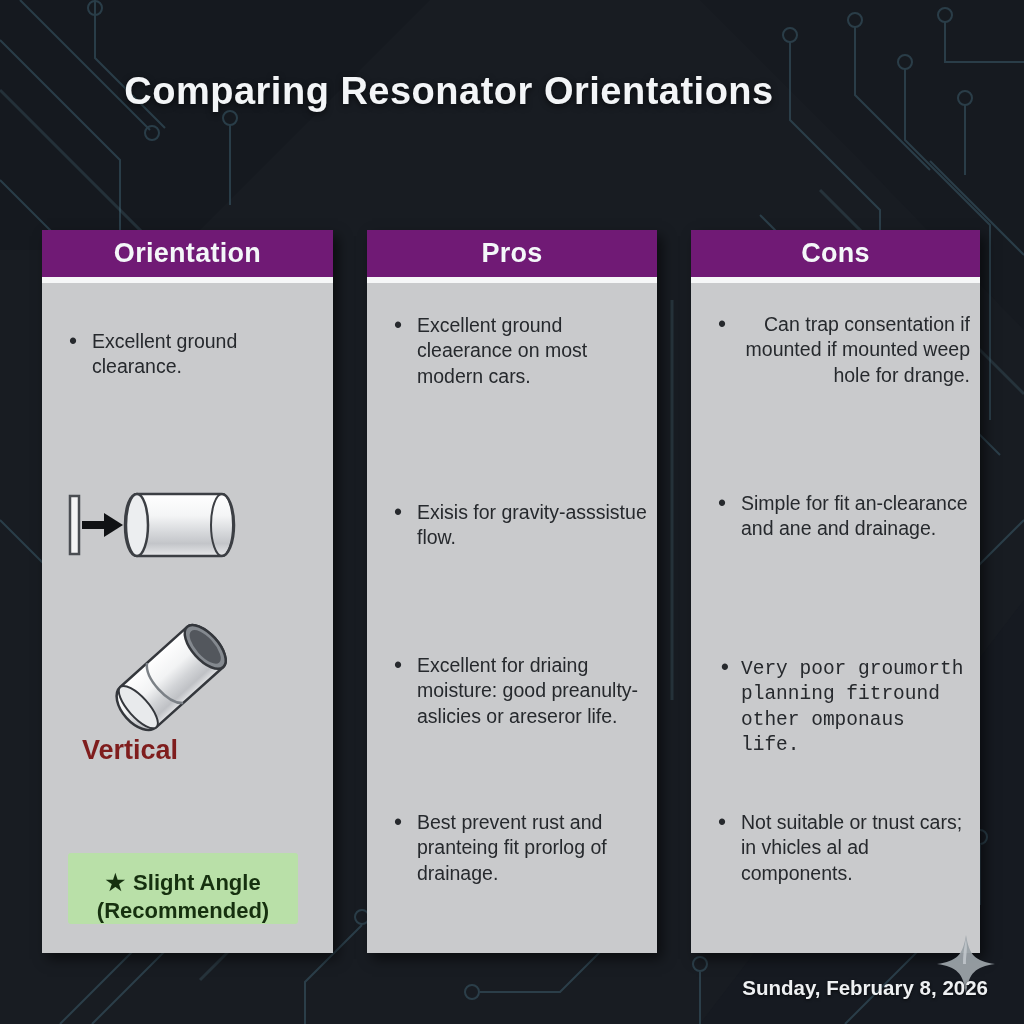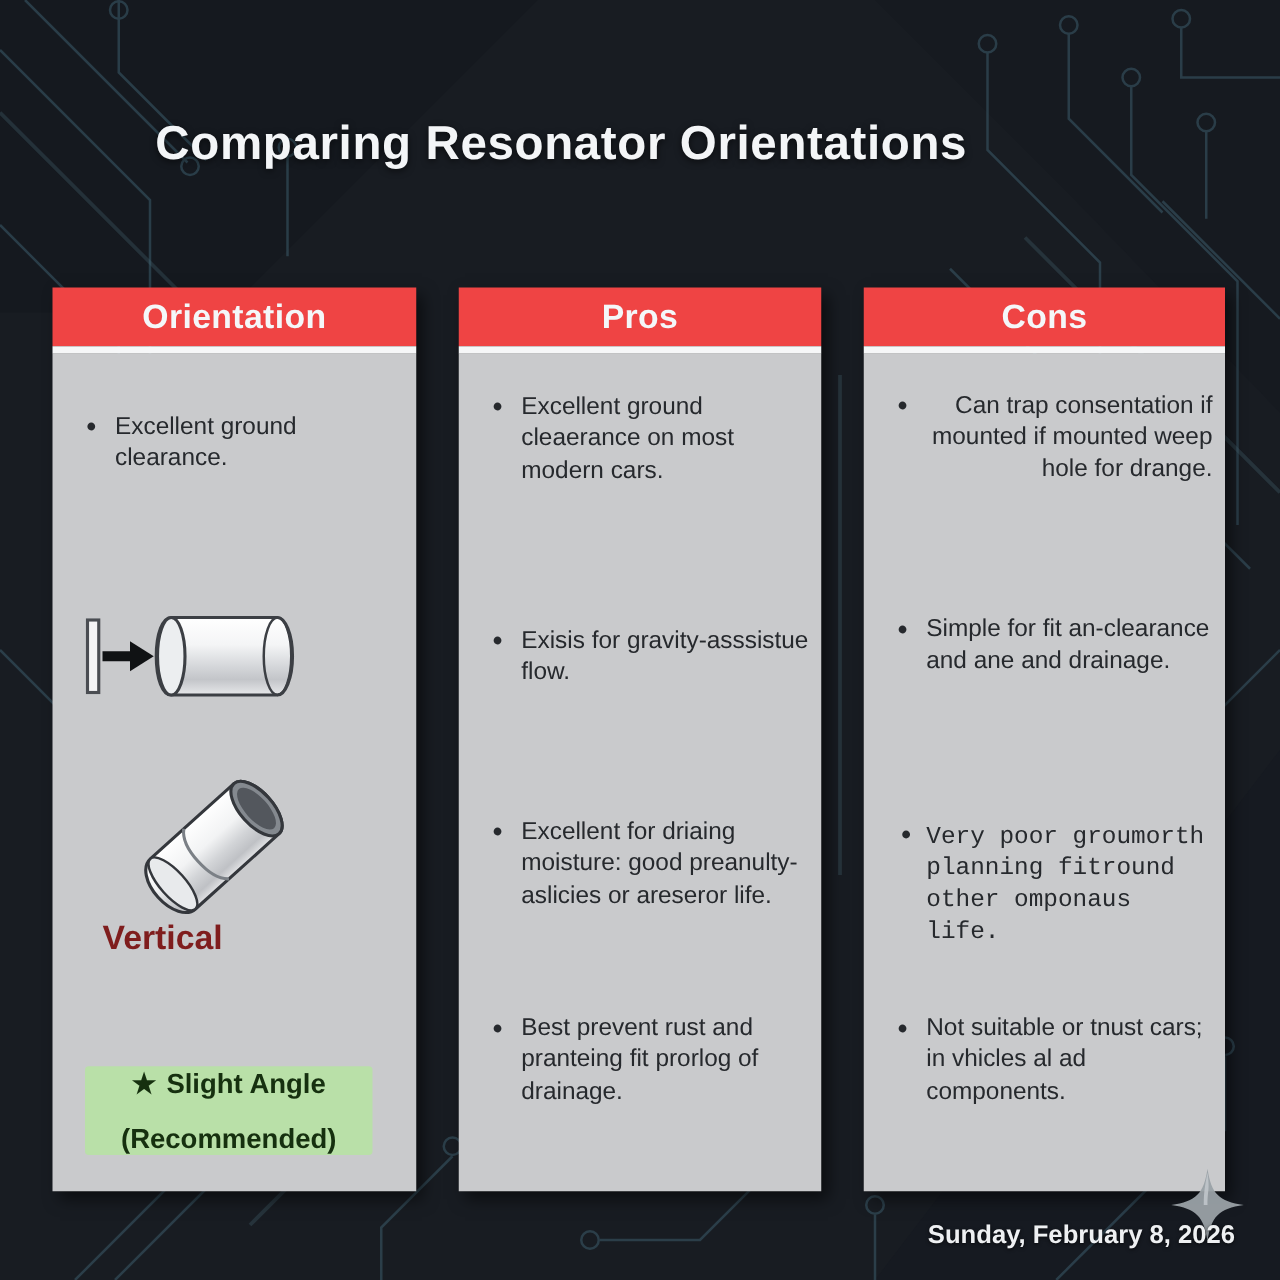--- a/index.html
+++ b/index.html
@@ -6,51 +6,50 @@
   .canvas{
     position:relative;width:1024px;height:1024px;overflow:hidden;
     background:#181c22;
     font-family:"Liberation Sans",sans-serif;
   }
   .bg-svg{position:absolute;inset:0;width:1024px;height:1024px;}
   .title{
     position:absolute;top:70px;left:0;width:898px;text-align:center;
     color:#f3f5f7;font-size:38px;font-weight:bold;letter-spacing:.5px;
     text-shadow:0 2px 6px rgba(0,0,0,.6);
-    margin-top:24px;
   }
   .column{
     position:absolute;top:230px;display:flex;flex-direction:column;
     box-shadow:5px 6px 12px rgba(0,0,0,.55);
   }
   .col-1{left:42px;width:291px;height:723px;}
   .col-2{left:367px;width:290px;height:723px;}
   .col-3{left:691px;width:289px;height:723px;}
   .col-header{
-    height:47px;background:#ef4444;color:#f4f7f9;font-size:27px;font-weight:bold;
+    height:47px;background:#701a75;color:#f4f7f9;font-size:27px;font-weight:bold;
     display:flex;align-items:center;justify-content:center;letter-spacing:.3px;
   }
   .col-sep{height:6px;background:#f6f7f8;}
   .col-body{position:relative;flex:1;background:#c9cacc;}
   .bullet-item{
     position:absolute;left:14px;right:10px;padding-left:36px;
     color:#26292d;font-size:19.5px;line-height:1.3;
   }
   .bullet-item::before{
     content:"•";position:absolute;left:13px;top:-2px;font-size:23px;color:#26292d;
   }
   .illus{position:absolute;}
   .vertical-label{
     position:absolute;left:40px;color:#7f1d1d;font-size:27px;font-weight:bold;
   }
   .recommended-box{
     position:absolute;left:26px;top:570px;width:230px;height:71px;
     background:#b9e0a8;border-radius:3px;color:#16300f;
     font-size:22px;font-weight:bold;text-align:center;line-height:1.25;
-    display:flex;flex-direction:column;justify-content:space-between;
+    display:flex;flex-direction:column;justify-content:flex-end;
   }
   .recommended-box .line{white-space:nowrap;}
   .star{margin-right:8px;}
   .footer-date{
     position:absolute;top:976px;right:36px;color:#eef0f2;font-size:20.5px;
     text-shadow:0 1px 3px rgba(0,0,0,.7);
     font-weight:bold;
   }
   .sparkle{position:absolute;left:936px;top:934px;width:60px;height:60px;}
 </style>

